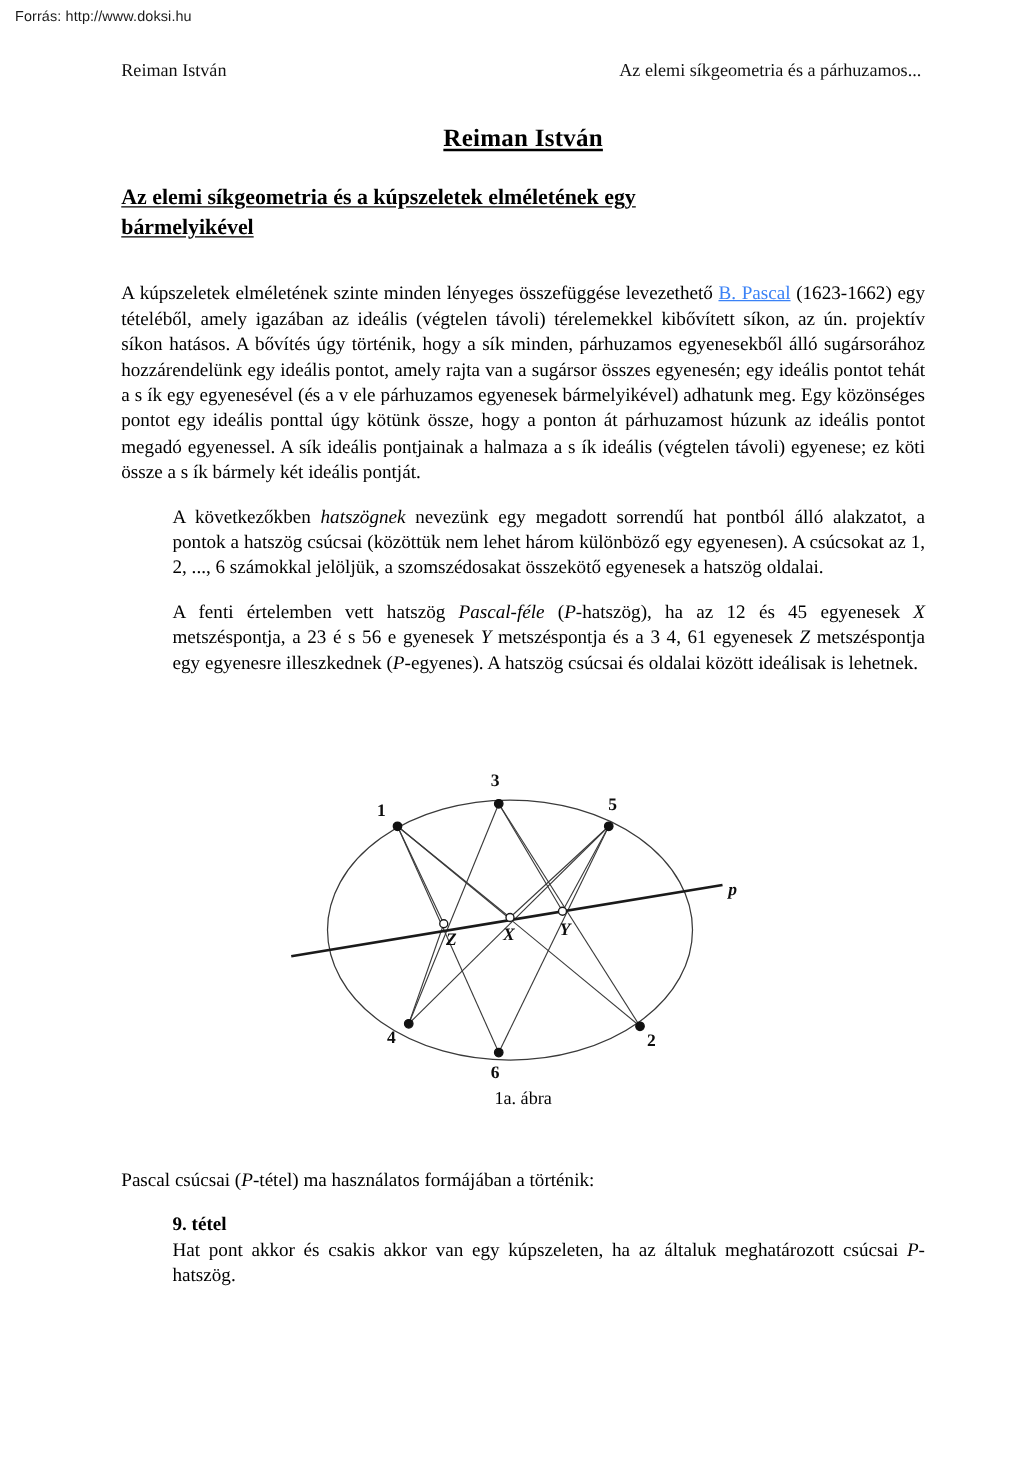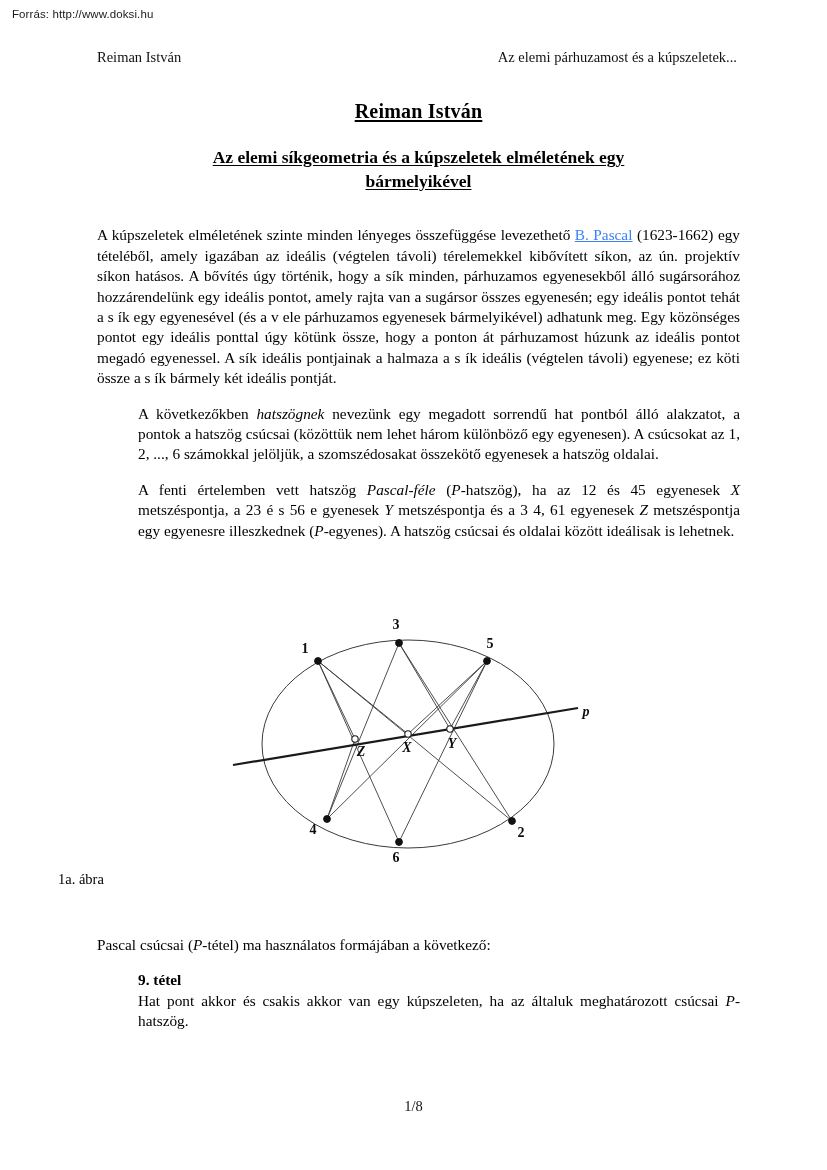--- a/index.html
+++ b/index.html
@@ -55,21 +55,21 @@
     font-weight: bold;
     font-size: 20px;
     margin: 0 0 22px 0;
     letter-spacing: 0.2px;
   }
   .doc-title-author span {
     text-decoration: underline;
     text-underline-offset: 2px;
   }
   .doc-title-main {
-    text-align: center;
+    text-align: left;
     font-weight: bold;
     font-size: 17.5px;
     line-height: 1.38;
     margin: 0 0 32px 0;
   }
   .doc-title-main span {
     text-decoration: underline;
     text-underline-offset: 2px;
   }
   p.body-para {
@@ -103,25 +103,24 @@
     left: 0;
     top: 612px;
     width: 827px;
   }
   .figure-svg-wrap {
     width: 827px;
     height: 255px;
     position: relative;
   }
   .figure-caption {
-    text-align: left;
+    text-align: center;
     font-size: 14.5px;
     margin-top: 4px;
-    padding-left: 22px;
-    margin-left: 36px;
+    padding-left: 10px;
   }
   
   .lower-text {
     position: absolute;
     left: 97px;
     top: 935px;
     width: 643px;
   }
   
   .page-footer {
@@ -149,21 +148,21 @@
 </style>
 </head>
 <body>
 
 <div class="page">
 
   <div class="source-line">Forrás: http://www.doksi.hu</div>
 
   <div class="running-header">
     <div class="rh-left">Reiman István</div>
-    <div class="rh-right">Az elemi párhuzamost és a kúpszeletek...</div>
+    <div class="rh-right">Az elemi síkgeometria és a párhuzamos...</div>
   </div>
 
   <div class="content">
 
     <h1 class="doc-title-author"><span>Reiman István</span></h1>
 
     <h2 class="doc-title-main"><span>Az elemi síkgeometria és a kúpszeletek elméletének egy</span><br><span>bármelyikével</span></h2>
 
     <p class="body-para"><span>A kúpszeletek elméletének szinte minden lényeges összefüggése levezethető </span><a class="doclink" href="#">B. Pascal</a><span> (1623-1662) egy tételéből, amely igazában az ideális (végtelen távoli) térelemekkel kibővített síkon, az ún. projektív síkon hatásos. A bővítés úgy történik, hogy a sík minden, párhuzamos egyenesekből álló sugársorához hozzárendelünk egy ideális pontot, amely rajta van a sugársor összes egyenesén; egy ideális pontot tehát a s ík egy egyenesével (és a v ele párhuzamos egyenesek bármelyikével) adhatunk meg. Egy közönséges pontot egy ideális ponttal úgy kötünk össze, hogy a ponton át párhuzamost húzunk az ideális pontot megadó egyenessel. A sík ideális pontjainak a halmaza a s ík ideális (végtelen távoli) egyenese; ez köti össze a s ík bármely két ideális pontját.</span></p>
 
@@ -210,24 +209,21 @@
             <circle cx="355" cy="127" r="3.2" fill="#ffffff" stroke="#1a1a1a" stroke-width="1.1"></circle>
             <text x="361" y="144" text-anchor="middle" class="fig-label-italic">Z</text>
             <text x="586" y="104" text-anchor="middle" class="fig-label-italic">p</text>
           </g>
       </svg>
     </div>
     <div class="figure-caption">1a. ábra</div>
   </div>
 
   <div class="lower-text">
-    <p class="body-para"><span>Pascal csúcsai (</span><em>P</em><span>-tétel) ma használatos formájában a következő:</span></p>
+    <p class="body-para"><span>Pascal csúcsai (</span><em>P</em><span>-tétel) ma használatos formájában a történik:</span></p>
 
     <p class="body-para indented tight-after"><span class="bold-lead">9. tétel</span></p>
 
     <p class="body-para indented"><span>Hat pont akkor és csakis akkor van egy kúpszeleten, ha az általuk meghatározott csúcsai </span><em>P</em><span>-hatszög.</span></p>
   </div>
 
-  <div class="page-footer">
-    <span>1/8</span>
-  </div>
 
 </div>
 
 </body></html>

